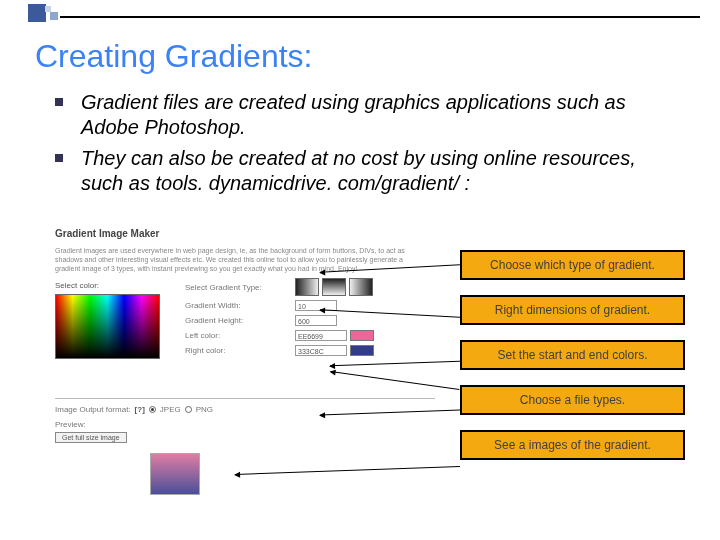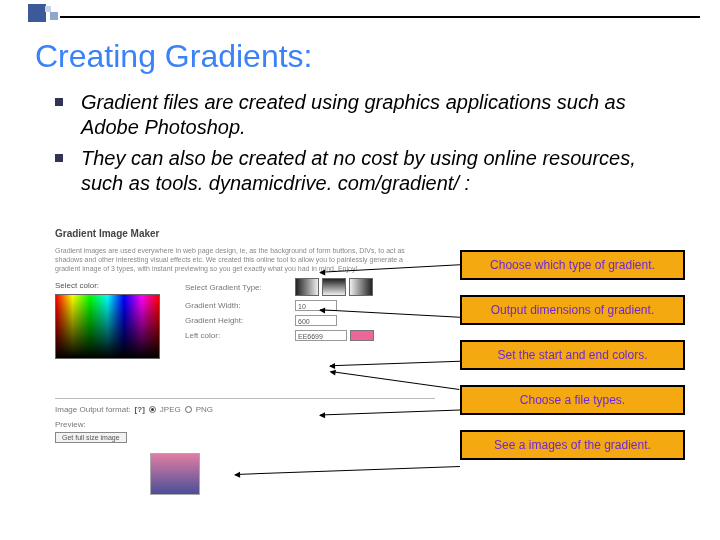--- a/index.html
+++ b/index.html
@@ -177,21 +177,21 @@
   .callouts { position: absolute; left: 460px; top: 250px; }
   .callout {
     width: 225px;
     height: 30px;
     background: #f5a911;
     border: 2px solid #000;
     display: flex;
     align-items: center;
     justify-content: center;
     font-size: 12px;
-    color: #6d28d9;
+    color: #404040;
     margin-bottom: 15px;
   }
   .arrow {
     position: absolute;
     border-top: 1px solid #000;
   }
   .arrow::before {
     content: "";
     position: absolute;
     left: -1px;
@@ -252,41 +252,46 @@
     </div>
     <div class="form-row">
       <span class="form-label">Gradient Height:</span>
       <span class="form-input inp-wide">600</span>
     </div>
     <div class="form-row">
       <span class="form-label">Left color:</span>
       <span class="form-input">EE6699</span>
       <span class="swatch sw-left"></span>
     </div>
+    <div class="form-row">
+      <span class="form-label">Right color:</span>
+      <span class="form-input">333C8C</span>
+      <span class="swatch sw-right"></span>
+    </div>
   </div>
 
   <div class="output-row">
     <span>Image Output format:</span>
     <span class="q">[?]</span>
     <span class="radio checked"></span>
     <span>JPEG</span>
     <span class="radio"></span>
     <span>PNG</span>
   </div>
 
   <div class="preview-block">
     <div>Preview:</div>
     <div class="preview-btn">Get full size image</div>
   </div>
   <div class="preview-grad"></div>
 </div>
 
 <div class="callouts">
   <div class="callout">Choose which type of gradient.</div>
-  <div class="callout">Output dimensions of gradient.</div>
+  <div class="callout">Right dimensions of gradient.</div>
   <div class="callout">Set the start and end colors.</div>
   <div class="callout">Choose a file types.</div>
   <div class="callout">See a images of the gradient.</div>
 </div>
 
 <div class="arrow ar1"></div>
 <div class="arrow ar2"></div>
 <div class="arrow ar3"></div>
 <div class="arrow ar3b"></div>
 <div class="arrow ar4"></div>

